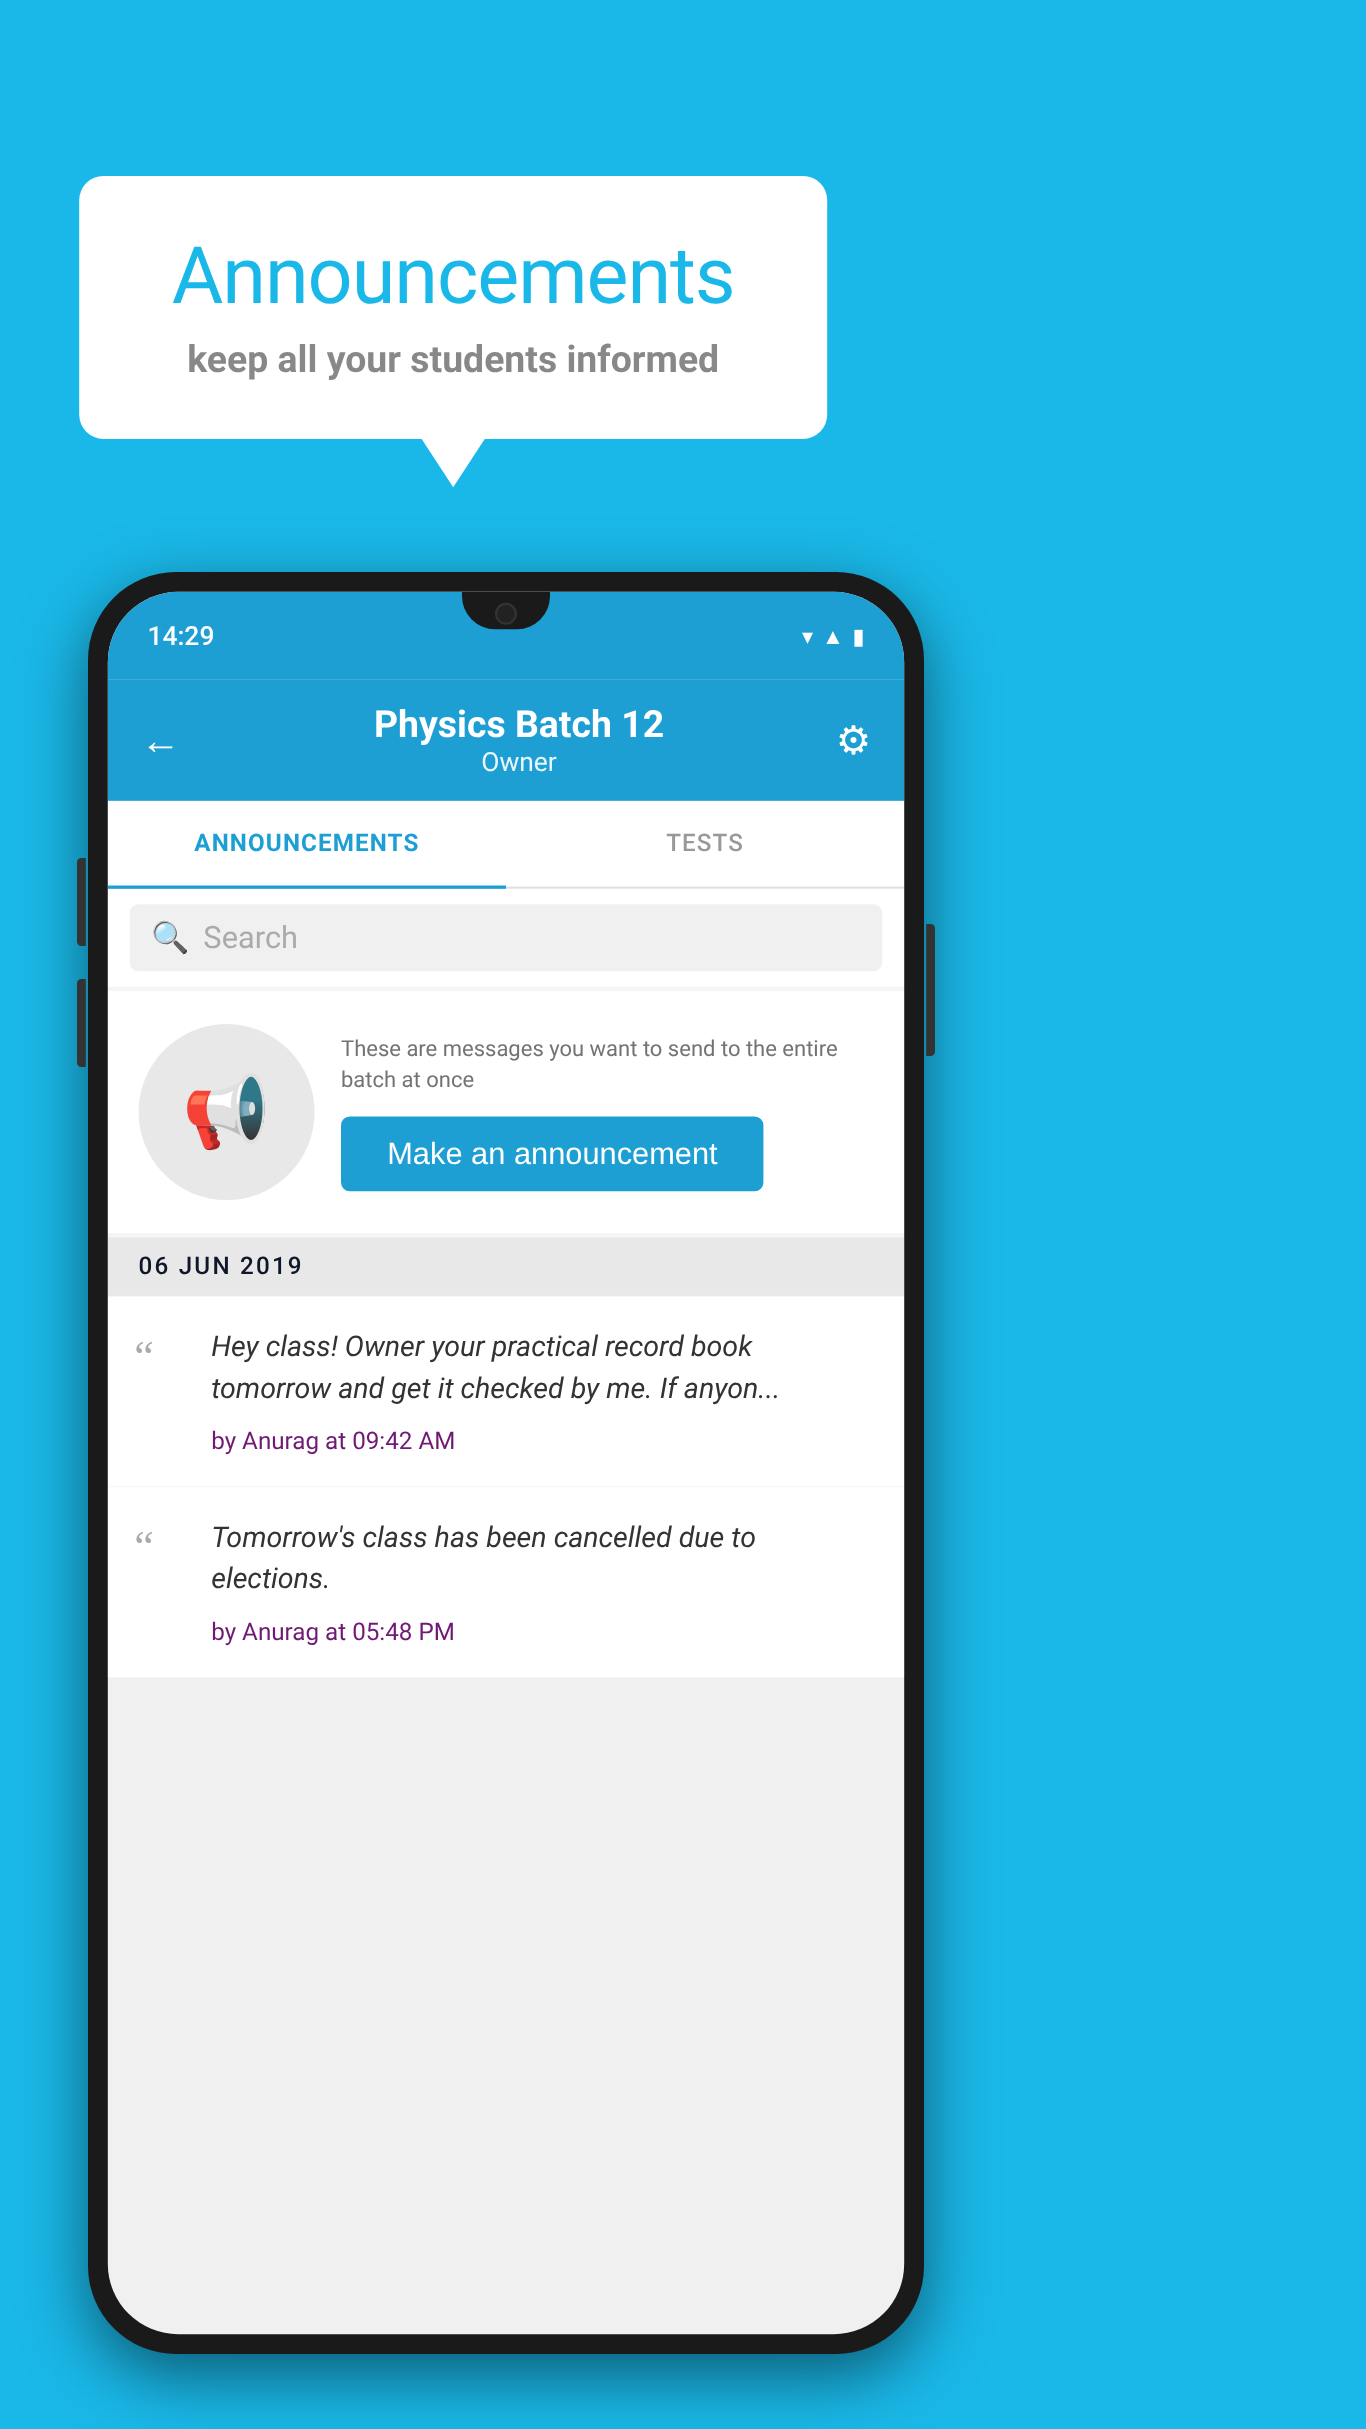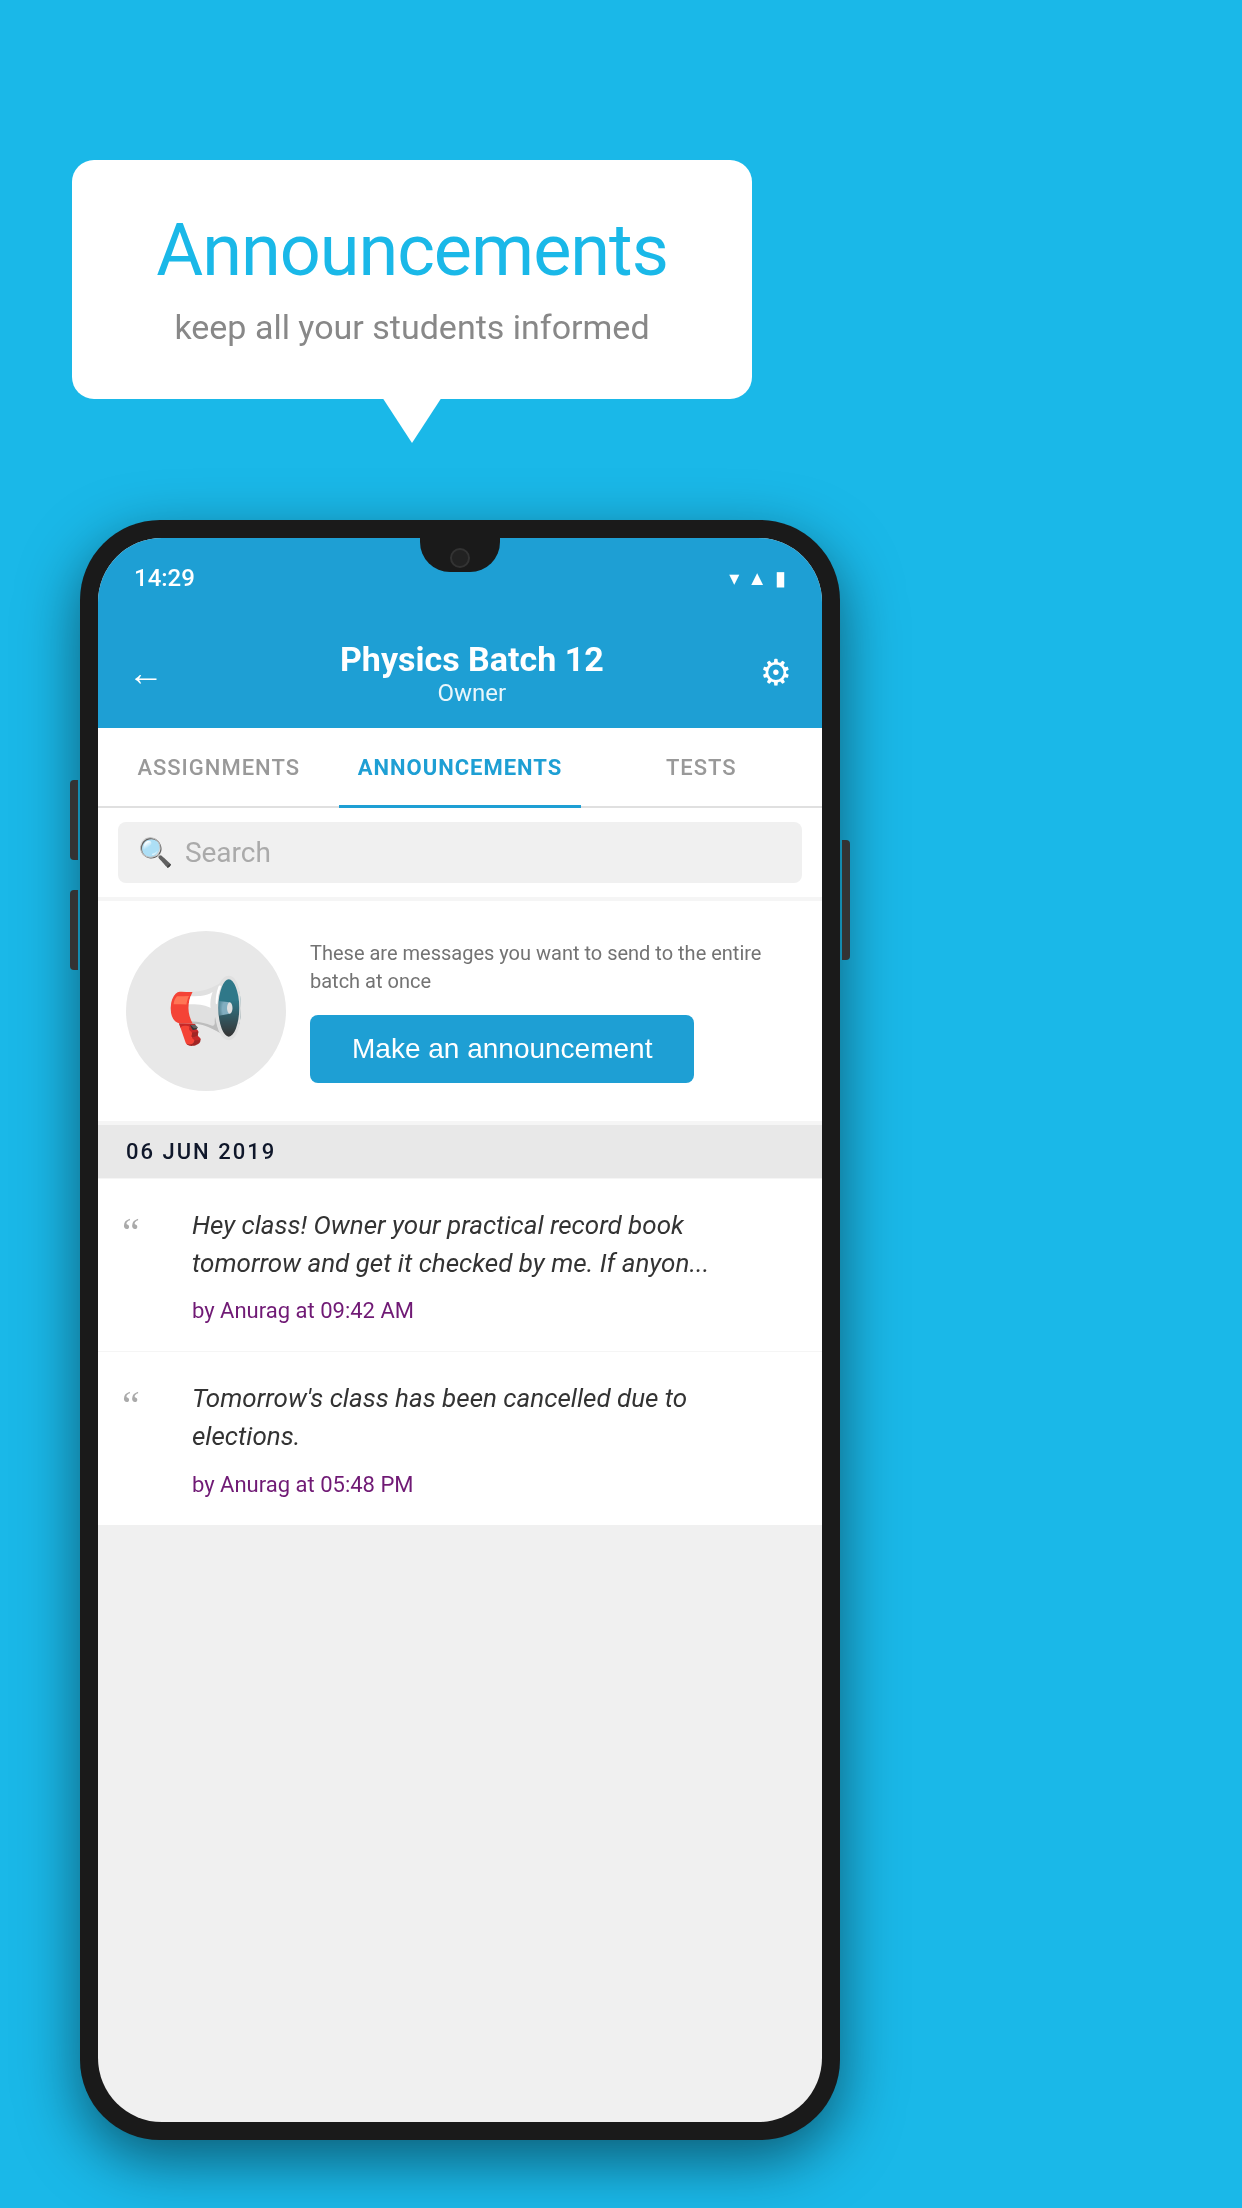--- a/index.html
+++ b/index.html
@@ -39,21 +39,21 @@
     .speech-bubble-title {
       font-size: 72px;
       color: #1ab8e8;
       font-weight: 400;
       letter-spacing: -1px;
       margin-bottom: 14px;
     }
     .speech-bubble-subtitle {
       font-size: 34px;
       color: #888;
-      font-weight: 400;
+      font-weight: 700;
     }
 
     
     .phone-wrapper {
       position: absolute;
       top: 520px;
       left: 80px;
       width: 760px;
       height: 1620px;
     }
@@ -394,23 +394,20 @@
       <div class="app-bar">
         <span class="app-bar-back">←</span>
         <div class="app-bar-title-block">
           <div class="app-bar-title">Physics Batch 12</div>
           <div class="app-bar-subtitle">Owner</div>
         </div>
         <span class="app-bar-gear">⚙</span>
       </div>
 
       <div class="tabs-row">
-        <div class="tab-item">
-          <span>ASSIGNMENTS</span>
-        </div>
         <div class="tab-item active">
           <span>ANNOUNCEMENTS</span>
         </div>
         <div class="tab-item">
           <span>TESTS</span>
         </div>
       </div>
 
       <div class="content-area">
 

